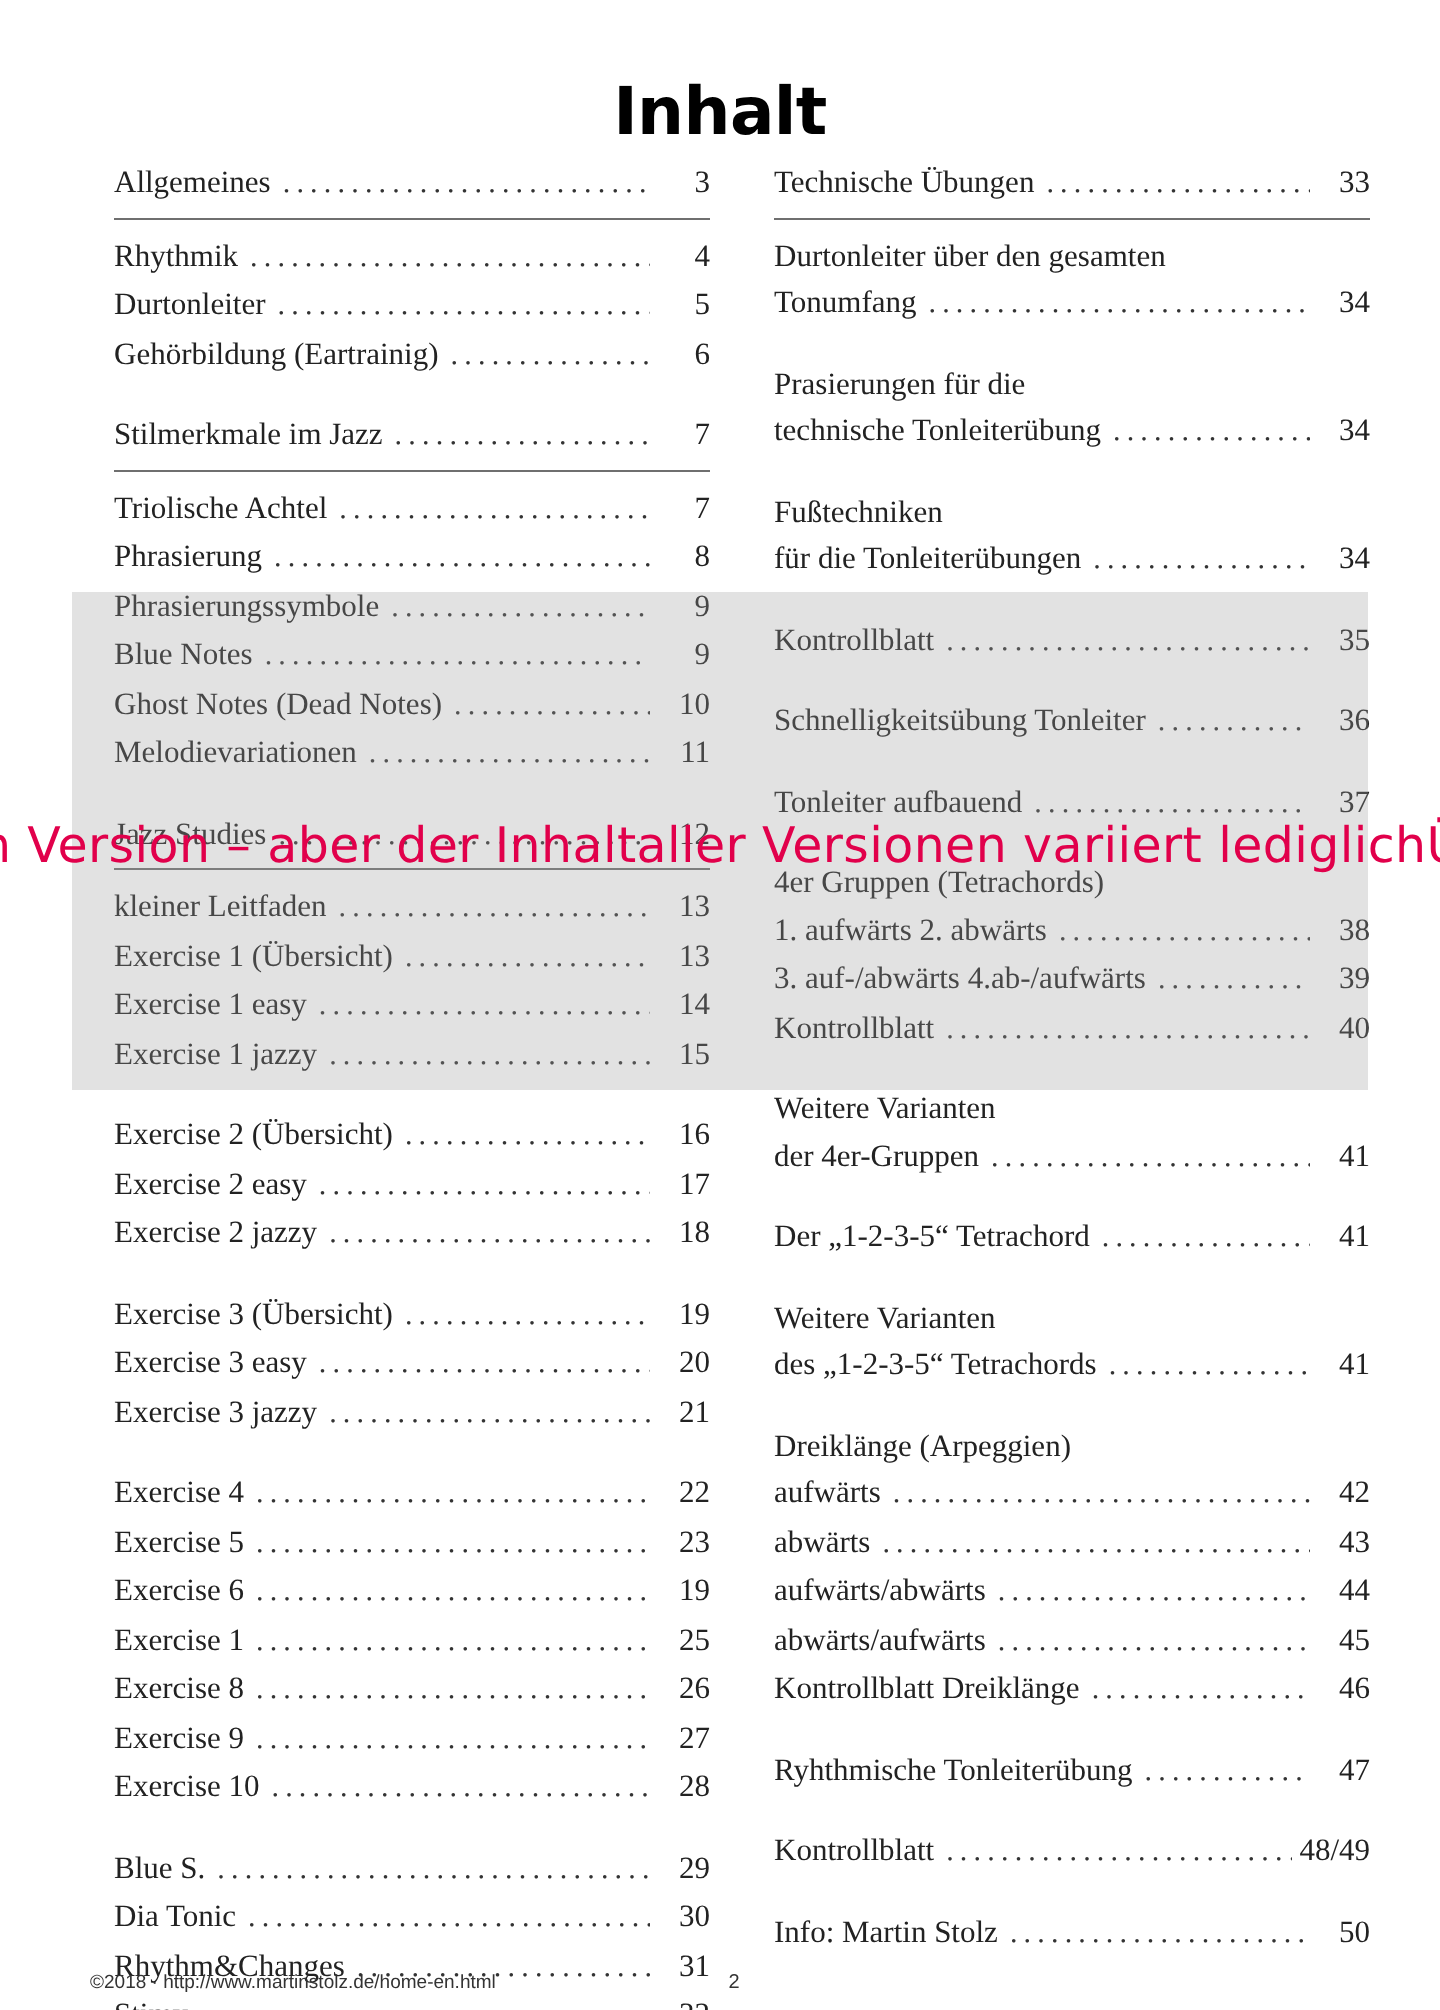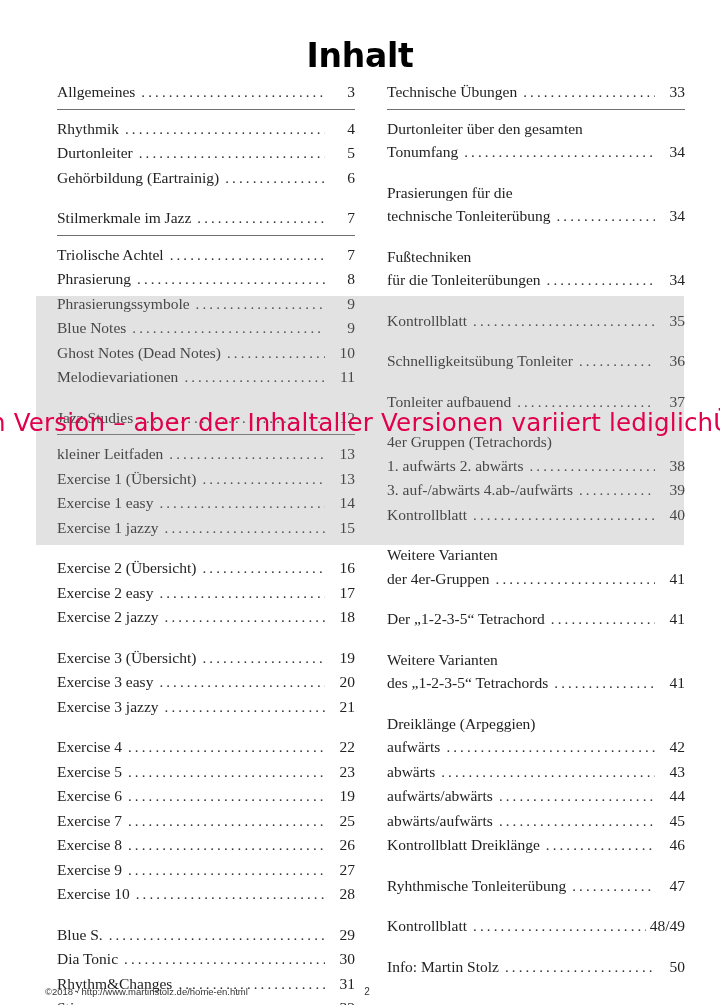--- a/index.html
+++ b/index.html
@@ -300,21 +300,21 @@
             <span class="label">Exercise 5</span>
             <span class="leader"></span>
             <span class="pnum">23</span>
           </div>
           <div class="entry">
             <span class="label">Exercise 6</span>
             <span class="leader"></span>
             <span class="pnum">19</span>
           </div>
           <div class="entry">
-            <span class="label">Exercise 7</span>
+            <span class="label">Exercise 1</span>
             <span class="leader"></span>
             <span class="pnum">25</span>
           </div>
           <div class="entry">
             <span class="label">Exercise 8</span>
             <span class="leader"></span>
             <span class="pnum">26</span>
           </div>
           <div class="entry">
             <span class="label">Exercise 9</span>

